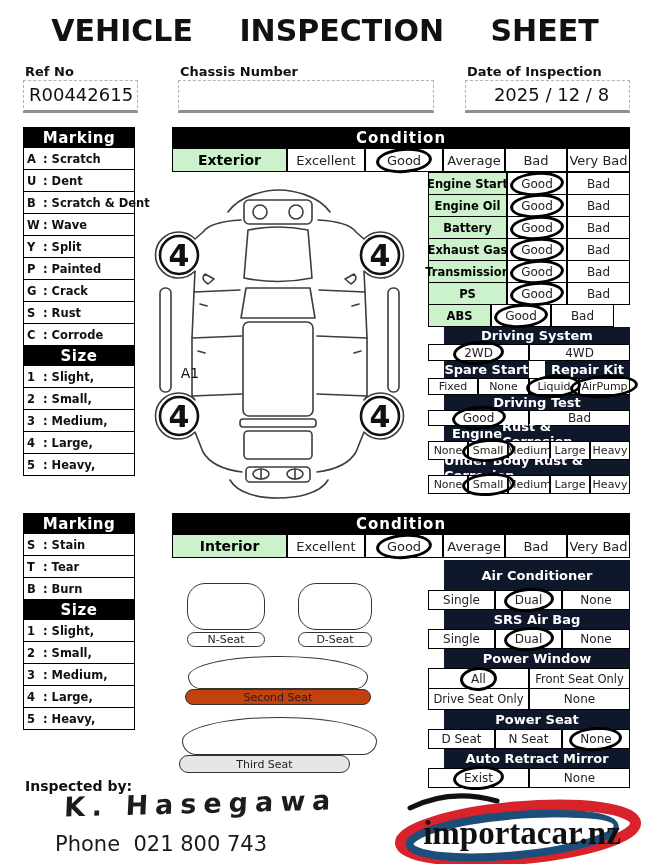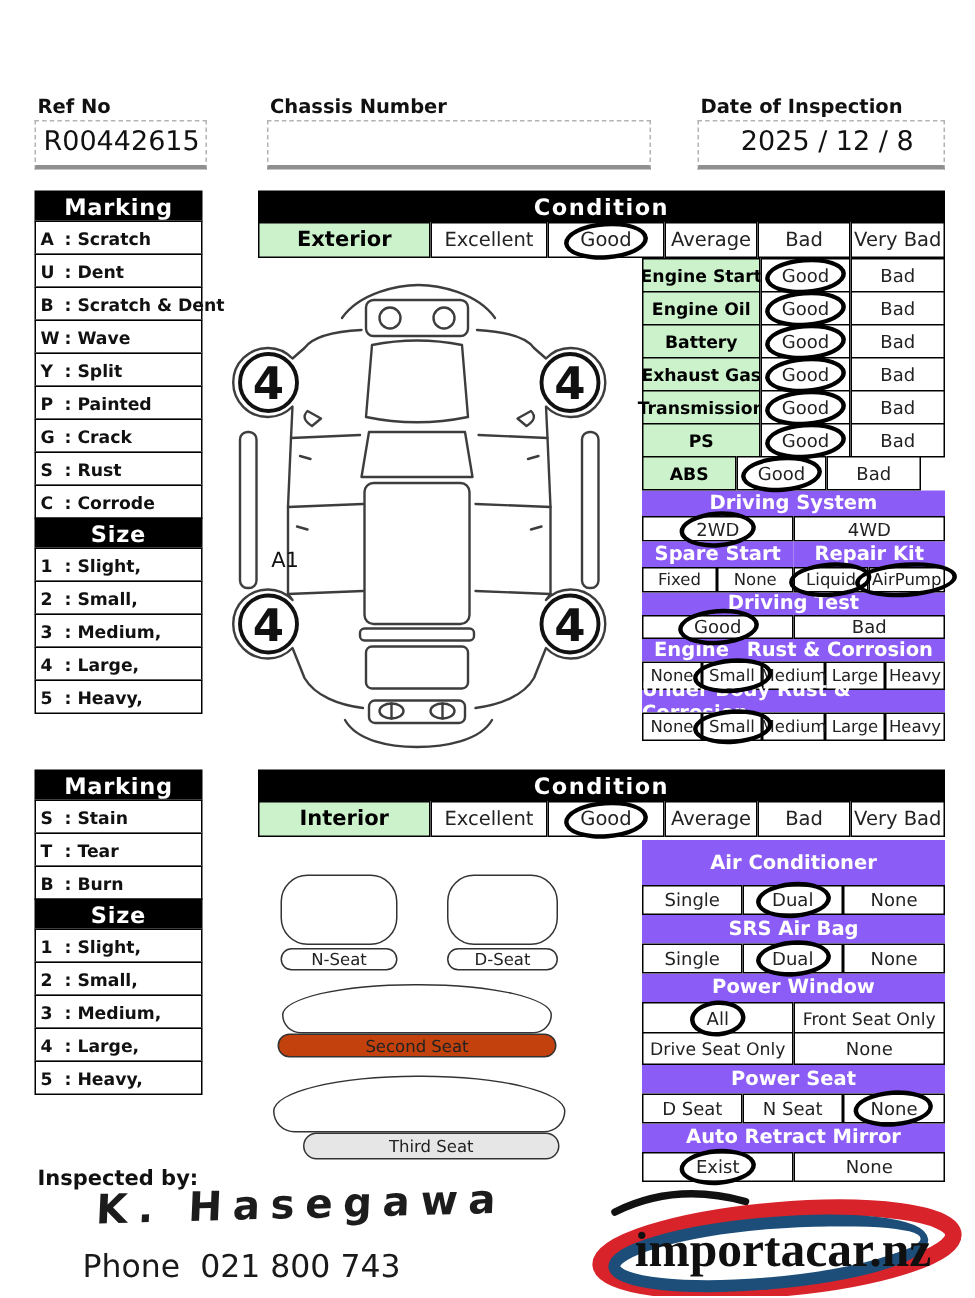--- a/index.html
+++ b/index.html
@@ -22,39 +22,40 @@
   .ltab .bar{height:21px;font-size:15px;letter-spacing:.5px;}
   .lrow{box-sizing:border-box;height:23px;border:1px solid #000;margin-top:-1px;display:flex;
         align-items:center;padding-left:3px;font-weight:bold;font-size:11.5px;background:#fff;white-space:nowrap;}
   .mcode{display:inline-block;min-width:16px;}
   .mlabel::before{content:": ";}
   
   .cond-bar{height:21px;font-size:15px;letter-spacing:1px;}
   .copt{font-size:13px;}
   
   .sysl{font-size:11.5px;}
-  .sbar{background:#8b5cf6;color:#fff;font-weight:bold;font-size:13px;display:flex;
-        align-items:center;justify-content:center;box-sizing:border-box;}
+  .sbar{background:#0f172a;color:#fff;font-weight:bold;font-size:13px;display:flex;
+        align-items:center;justify-content:center;box-sizing:border-box;margin-left:16px;}
   .s12{font-size:12px;}
   .s11{font-size:11px;}
   
   .fldlab{font-weight:bold;font-size:13px;}
   .fldbox{border:1px dashed #b3b3b3;border-bottom:3px solid #8f8f8f;background:#fff;}
   .fldval{font-size:18px;color:#111;}
   
   .seatback{box-sizing:border-box;border:1.6px solid #333;background:#fff;}
   .seatpill{box-sizing:border-box;border:1.4px solid #333;border-radius:9px;display:flex;
             align-items:center;justify-content:center;font-size:11px;color:#222;background:#fff;white-space:nowrap;}
   .sig{font-size:27px;font-weight:bold;letter-spacing:7px;color:#1c1c1c;transform:rotate(-1.5deg) skewX(-4deg);white-space:nowrap;}
 </style>
 </head>
 <body>
 
 <div class="sheet">
 
+  <div class="abs" style="left:0;top:13;width:650px;top:13px;text-align:center;font-size:30px;font-weight:bold;word-spacing:36px;letter-spacing:0px;">VEHICLE INSPECTION SHEET</div>
 
   <div class="abs fldlab" style="left:25px;top:64px;">Ref No</div>
   <div class="abs fldbox" style="left:23px;top:80px;width:115px;height:33px;">
     <div class="fldval" style="padding:3px 0 0 5px;">R00442615</div>
   </div>
 
   <div class="abs fldlab" style="left:180px;top:64px;">Chassis Number</div>
   <div class="abs fldbox" style="left:178px;top:80px;width:256px;height:33px;">
     <div class="fldval" style="padding:3px 0 0 5px;"></div>
   </div>
@@ -397,21 +398,21 @@
 
   <div class="abs seatback" style="left:187px;top:583px;width:78px;height:47px;border-radius:18px;"></div>
   <div class="abs seatpill" style="left:187px;top:632px;width:78px;height:15px;">N-Seat</div>
   <div class="abs seatback" style="left:298px;top:583px;width:74px;height:47px;border-radius:18px;"></div>
   <div class="abs seatpill" style="left:298px;top:632px;width:74px;height:15px;">D-Seat</div>
 
   <div class="abs seatback" style="left:188px;top:656px;width:180px;height:33px;border-radius:55% 55% 14px 14px / 70% 70% 14px 14px;"></div>
   <div class="abs seatpill" style="left:185px;top:689px;width:186px;height:16px;background:#c2410c;">Second Seat</div>
 
   <div class="abs seatback" style="left:182px;top:717px;width:195px;height:38px;border-radius:55% 55% 16px 16px / 70% 70% 16px 16px;"></div>
-  <div class="abs seatpill" style="left:179px;top:755px;width:171px;height:18px;background:#e6e6e6;margin-left:23px;">Third  Seat</div>
+  <div class="abs seatpill" style="left:179px;top:755px;width:171px;height:18px;background:#e6e6e6;">Third  Seat</div>
 
   <div class="abs" style="left:428px;top:560px;width:202px;">
     <div class="sbar" style="height:30px;">Air Conditioner</div>
     <div class="row" style="height:20px;">
       <div class="cell s12" style="width:67px;">
           <span>Single</span>
         </div>
       <div class="cell s12" style="width:67px;">
           <span class="circled">Dual</span>
         </div>

